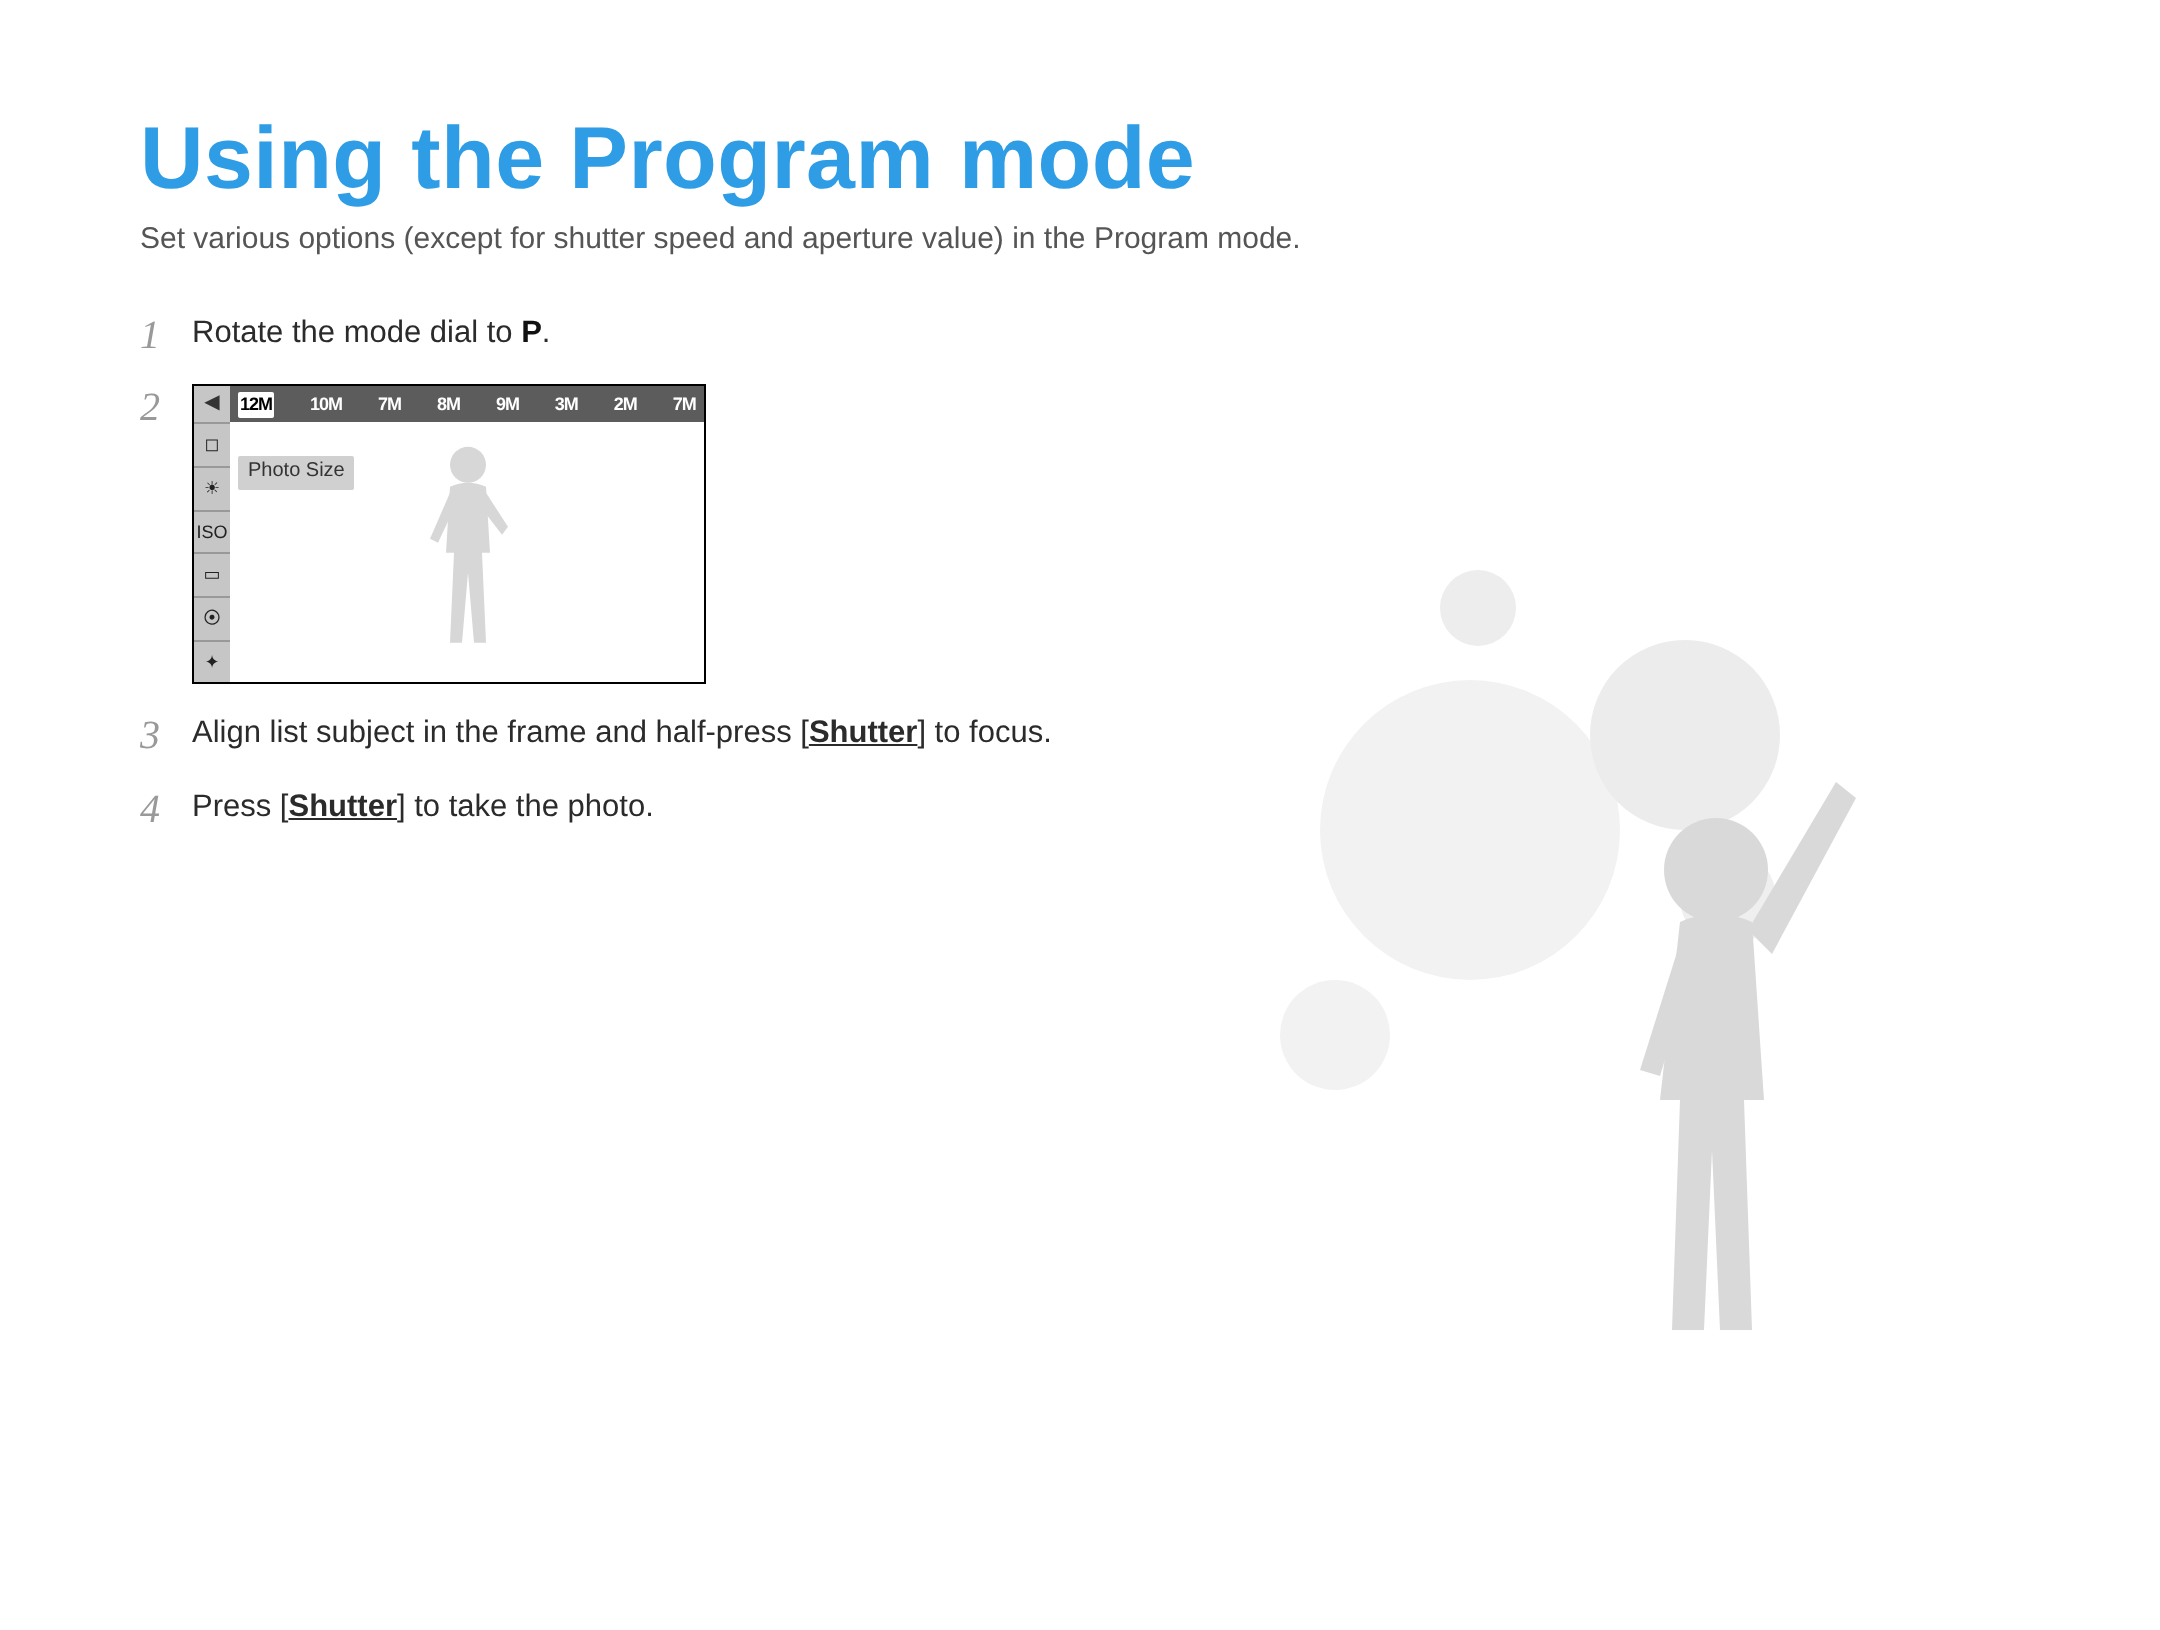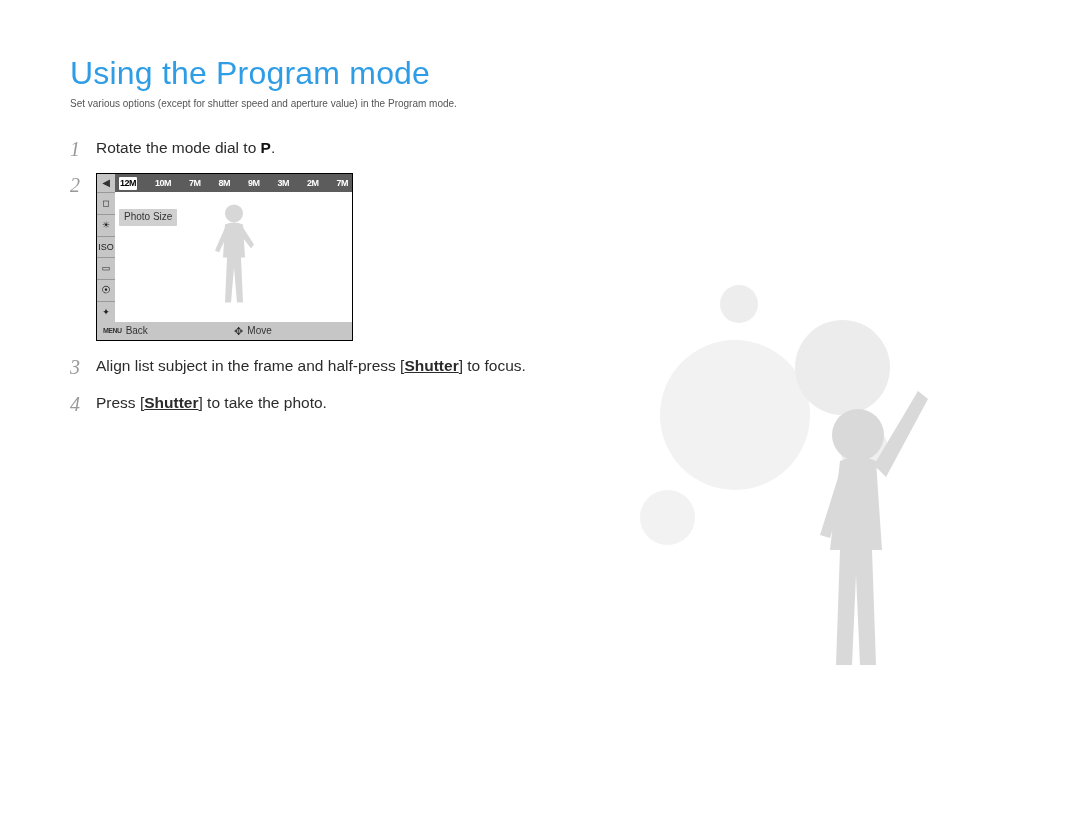--- a/index.html
+++ b/index.html
@@ -15,27 +15,27 @@
   }
   .page {
     position: relative;
     width: 100%;
     height: 100%;
     box-sizing: border-box;
     padding: 55px 70px 0 70px;
   }
   h1.title {
     color: #2e9de6;
-    font-size: 32px;
-    font-weight: normal;
+    font-size: 44px;
+    font-weight: bold;
     margin: 0 0 6px 0;
     letter-spacing: 0.2px;
   }
   .subtitle {
-    font-size: 10px;
+    font-size: 15px;
     color: #555;
     margin: 0 0 28px 0;
   }
   ol.steps {
     list-style: none;
     margin: 0;
     padding: 0;
     max-width: 520px;
   }
   ol.steps > li {
@@ -253,32 +253,20 @@
             <svg class="lcd-person" viewBox="0 0 48 105">
               <g fill="#d7d7d7">
                 <circle cx="24" cy="11" r="9"></circle>
                 <path d="M15 22 Q24 18 33 22 L35 55 L31 55 L33 100 L27 100 L24 65 L21 100 L15 100 L17 55 L13 55 Z"></path>
                 <path d="M15 25 L5 48 L9 50 L17 33 Z"></path>
                 <path d="M33 25 L44 42 L41 46 L31 33 Z"></path>
               </g>
             </svg>
           </div>
         </div>
-        <div class="lcd-bottom">
-          <div class="cell">
-            <span class="menu-glyph">MENU</span>
-            <span>Back</span>
-          </div>
-          <div class="sep"></div>
-          <div class="cell">
-            <span class="move-glyph">✥</span>
-            <span>Move</span>
-          </div>
-          <div class="sep"></div>
-        </div>
       </div>
     </li>
 
     <li>
       <span class="num">3</span>
       <span>Align list subject in the frame and half-press [</span><span class="bold">Shutter</span><span>] to focus.</span>
     </li>
 
     <li>
       <span class="num">4</span>

